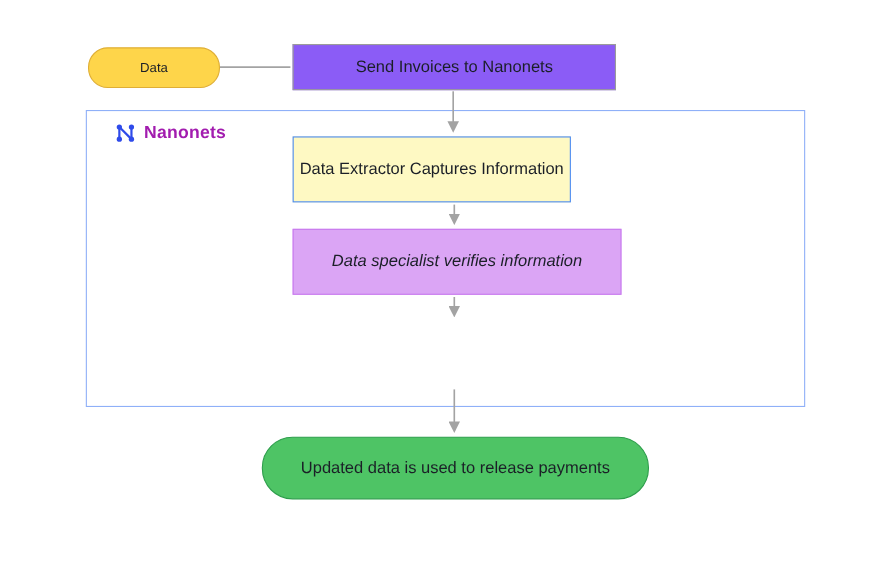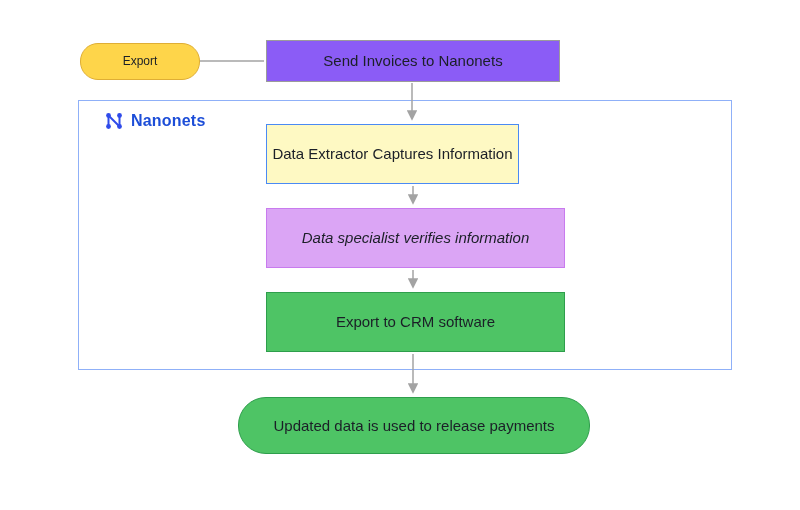--- a/index.html
+++ b/index.html
@@ -62,21 +62,21 @@
     position: absolute;
     left: 104px; top: 111px;
     display: flex;
     align-items: center;
     gap: 7px;
     z-index: 2;
   }
   .brand-text {
     font-size: 16px;
     font-weight: 700;
-    color: #1d4ed8;
+    color: #a21caf;
     letter-spacing: 0.2px;
   }
 
   .node-data-extractor {
     left: 266px; top: 124px;
     width: 253px; height: 60px;
     background: #fef9c3;
     border: 1px solid #4a8af4;
     justify-content: center;
   }
@@ -116,21 +116,21 @@
       </marker>
     </defs>
     <line x1="200" y1="61" x2="264" y2="61" stroke="#A3A3A3" stroke-width="1.5"></line>
     <line x1="412" y1="83" x2="412" y2="118" stroke="#A3A3A3" stroke-width="1.5" marker-end="url(#arrowhead)"></line>
     <line x1="413" y1="186" x2="413" y2="202" stroke="#A3A3A3" stroke-width="1.5" marker-end="url(#arrowhead)"></line>
     <line x1="413" y1="270" x2="413" y2="286" stroke="#A3A3A3" stroke-width="1.5" marker-end="url(#arrowhead)"></line>
     <line x1="413" y1="354" x2="413" y2="391" stroke="#A3A3A3" stroke-width="1.5" marker-end="url(#arrowhead)"></line>
   </svg>
 
   <div class="node node-start">
-    <span>Export</span>
+    <span>Data</span>
   </div>
 
   <div class="node node-send-invoices">
     <span>Send Invoices to Nanonets</span>
   </div>
 
   <div class="container-box"></div>
 
   <div class="brand">
     <svg width="20" height="20" viewBox="0 0 20 20" xmlns="http://www.w3.org/2000/svg" aria-hidden="true">
@@ -150,21 +150,18 @@
   </div>
 
   <div class="node node-data-extractor">
     <span>Data Extractor Captures Information</span>
   </div>
 
   <div class="node node-data-specialist">
     <span>Data specialist verifies information</span>
   </div>
 
-  <div class="node node-export-crm">
-    <span>Export to CRM software</span>
-  </div>
 
   <div class="node node-release-payments">
     <span>Updated data is used to release payments</span>
   </div>
 
 </div>
 
 </body></html>

